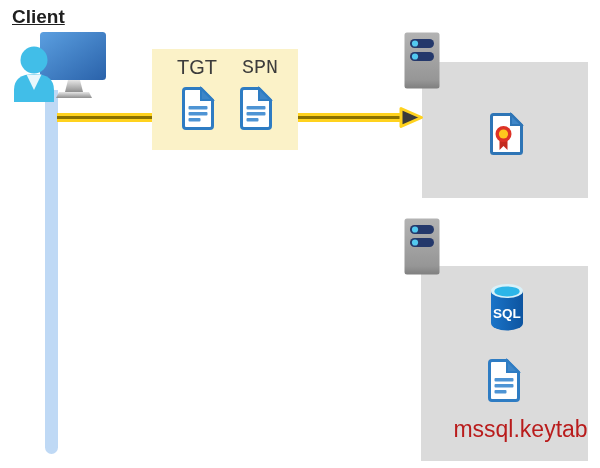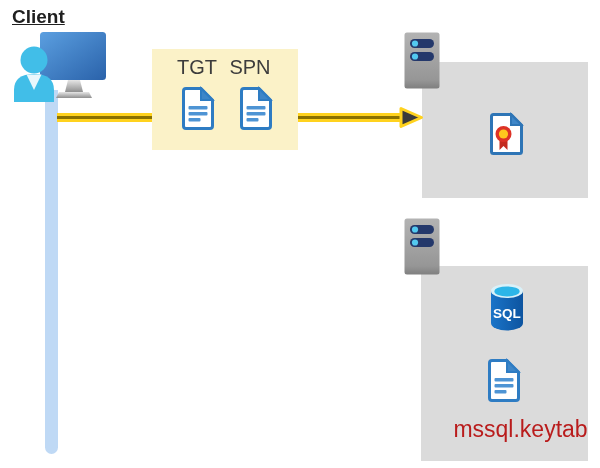--- a/index.html
+++ b/index.html
@@ -25,21 +25,21 @@
   #arrow-head{left:398px;top:105px;z-index:1;}
   
   #ticket-box{
     left:152px;top:49px;width:146px;height:101px;background:#fbf2c8;z-index:2;
   }
   .ticket-label{
     position:absolute;top:7px;width:44px;text-align:center;
     font-size:20px;color:#3c3c3c;
   }
   #tgt-label{left:23px;}
-  #spn-label{left:76px;}
+  #spn-label{left:86px;font-family:Liberation Mono, monospace;}
   #tgt-doc{position:absolute;left:28px;top:36px;}
   #spn-doc{position:absolute;left:86px;top:36px;}
   
   .panel{background:#dbdbdb;z-index:0;}
   #dc-box{left:422px;top:62px;width:166px;height:136px;}
   #ls-box{left:421px;top:266px;width:167px;height:195px;}
   #dc-label{left:456px;top:6px;width:136px;}
   #ls-label{left:456px;top:230px;width:140px;white-space:nowrap;}
   #dc-server{left:404px;top:32px;z-index:2;}
   #ls-server{left:404px;top:218px;z-index:2;}

